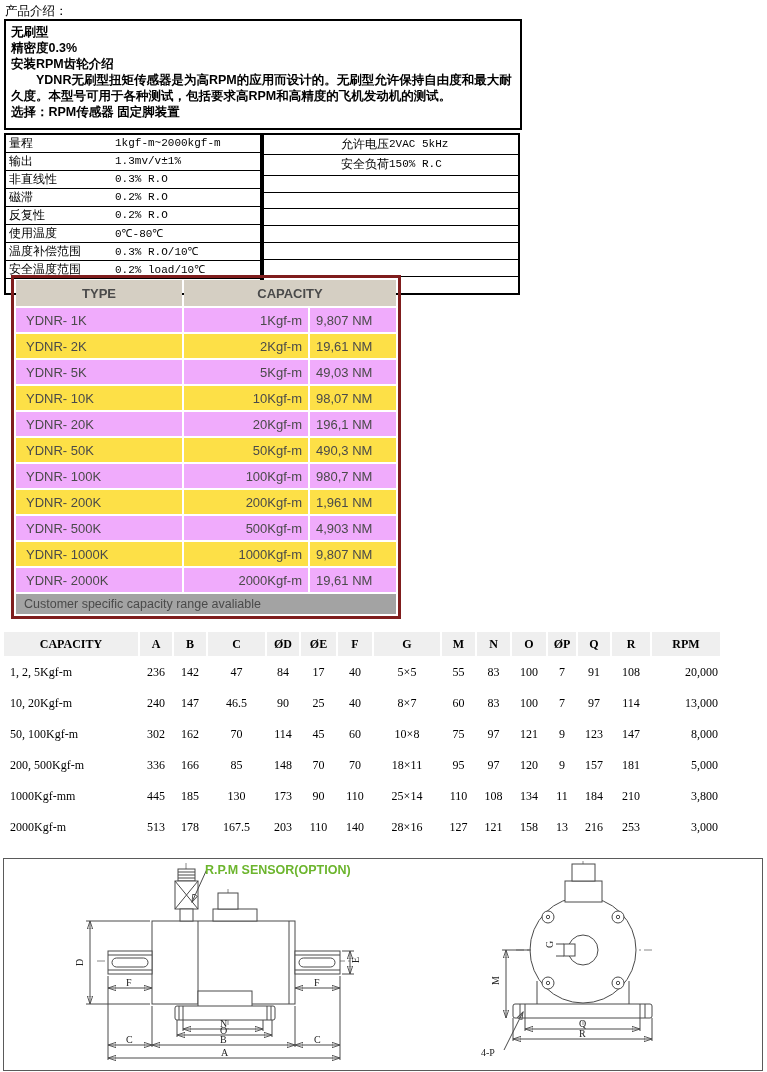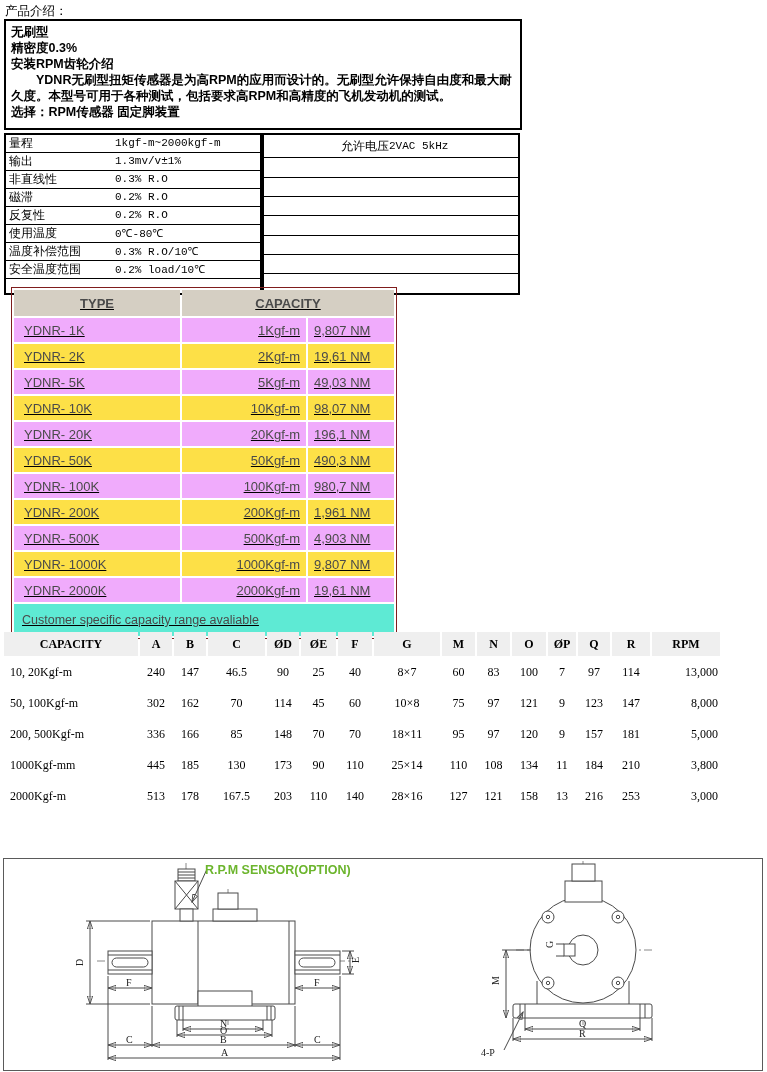--- a/index.html
+++ b/index.html
@@ -17,30 +17,30 @@
   table.spec{border-collapse:collapse;width:258px;table-layout:fixed;}
   table.spec{border:2px solid #000;}
   table.spec td{border:1px solid #000;height:14px;padding:0 0 0 3px;font-size:12px;
                 white-space:nowrap;overflow:hidden;}
   table.spec .lbl{display:inline-block;vertical-align:top;font-family:"Liberation Sans",sans-serif;}
   #spec-left .lbl{width:106px;}
   #spec-right .lbl{width:122px;text-align:right;}
   table.spec .val{font-family:"Liberation Mono",monospace;font-size:11px;}
 
   
-  #capacity-wrap{position:absolute;left:11px;top:287px;width:384px;border:1px solid #7f1d1d;text-decoration:underline;}
+  #capacity-wrap{position:absolute;left:11px;top:275px;width:384px;border:3px solid #7f1d1d;}
   #capacity-table{border-collapse:separate;border-spacing:2px;width:100%;color:#4a4a4a;
                   font-size:13px;}
   #capacity-table th{background:#d5cfc3;height:24px;font-weight:bold;text-align:center;}
   #capacity-table td{background:#f0abfc;height:24px;padding:0 6px;white-space:nowrap;}
   #capacity-table tr.alt td{background:#fde047;}
   #capacity-table td.c-type{width:150px;padding-left:10px;}
   #capacity-table td.c-kgf{width:112px;text-align:right;}
   #capacity-table td.c-nm{text-align:left;}
-  #capacity-table td.c-footer{background:#5eead4;height:32px;font-size:12.5px;padding-left:8px;}
+  #capacity-table td.c-footer{background:#a3a3a3;height:20px;font-size:12.5px;padding-left:8px;}
 
   
   #dim-table{position:absolute;left:2px;top:630px;border-collapse:separate;border-spacing:2px;
              font-family:"Liberation Serif",serif;font-size:12px;color:#000;}
   #dim-table th{background:#efefef;height:24px;font-weight:bold;text-align:center;padding:0 2px;white-space:nowrap;}
   #dim-table td{background:#fff;height:29px;text-align:center;padding:0 2px;white-space:nowrap;}
   #dim-table td.cap{text-align:left;padding-left:6px;}
   #dim-table td.rpm{text-align:right;padding-right:2px;}
 
   
@@ -97,20 +97,23 @@
           </tr>
           <tr>
             <td><span class="lbl"></span><span class="val"></span></td>
           </tr>
         </tbody>
     </table>
     <table class="spec" id="spec-right">
       <tbody id="spec-right-body">
           <tr>
             <td><span class="lbl">允许电压</span><span class="val">2VAC 5kHz</span></td>
+          </tr>
+          <tr>
+            <td><span class="lbl">安全负荷</span><span class="val">150% R.C</span></td>
           </tr>
           <tr>
             <td><span class="lbl"></span><span class="val"></span></td>
           </tr>
           <tr>
             <td><span class="lbl"></span><span class="val"></span></td>
           </tr>
           <tr>
             <td><span class="lbl"></span><span class="val"></span></td>
           </tr>
@@ -218,20 +221,37 @@
           <th style="width: 29px;">N</th>
           <th style="width: 30px;">O</th>
           <th style="width: 24px;">ØP</th>
           <th style="width: 28px;">Q</th>
           <th style="width: 34px;">R</th>
           <th style="width: 64px;">RPM</th>
         </tr>
       </thead>
     <tbody id="dim-body">
         <tr>
+          <td class="cap">1, 2, 5Kgf-m</td>
+          <td>236</td>
+          <td>142</td>
+          <td>47</td>
+          <td>84</td>
+          <td>17</td>
+          <td>40</td>
+          <td>5×5</td>
+          <td>55</td>
+          <td>83</td>
+          <td>100</td>
+          <td>7</td>
+          <td>91</td>
+          <td>108</td>
+          <td class="rpm">20,000</td>
+        </tr>
+        <tr>
           <td class="cap">10, 20Kgf-m</td>
           <td>240</td>
           <td>147</td>
           <td>46.5</td>
           <td>90</td>
           <td>25</td>
           <td>40</td>
           <td>8×7</td>
           <td>60</td>
           <td>83</td>

